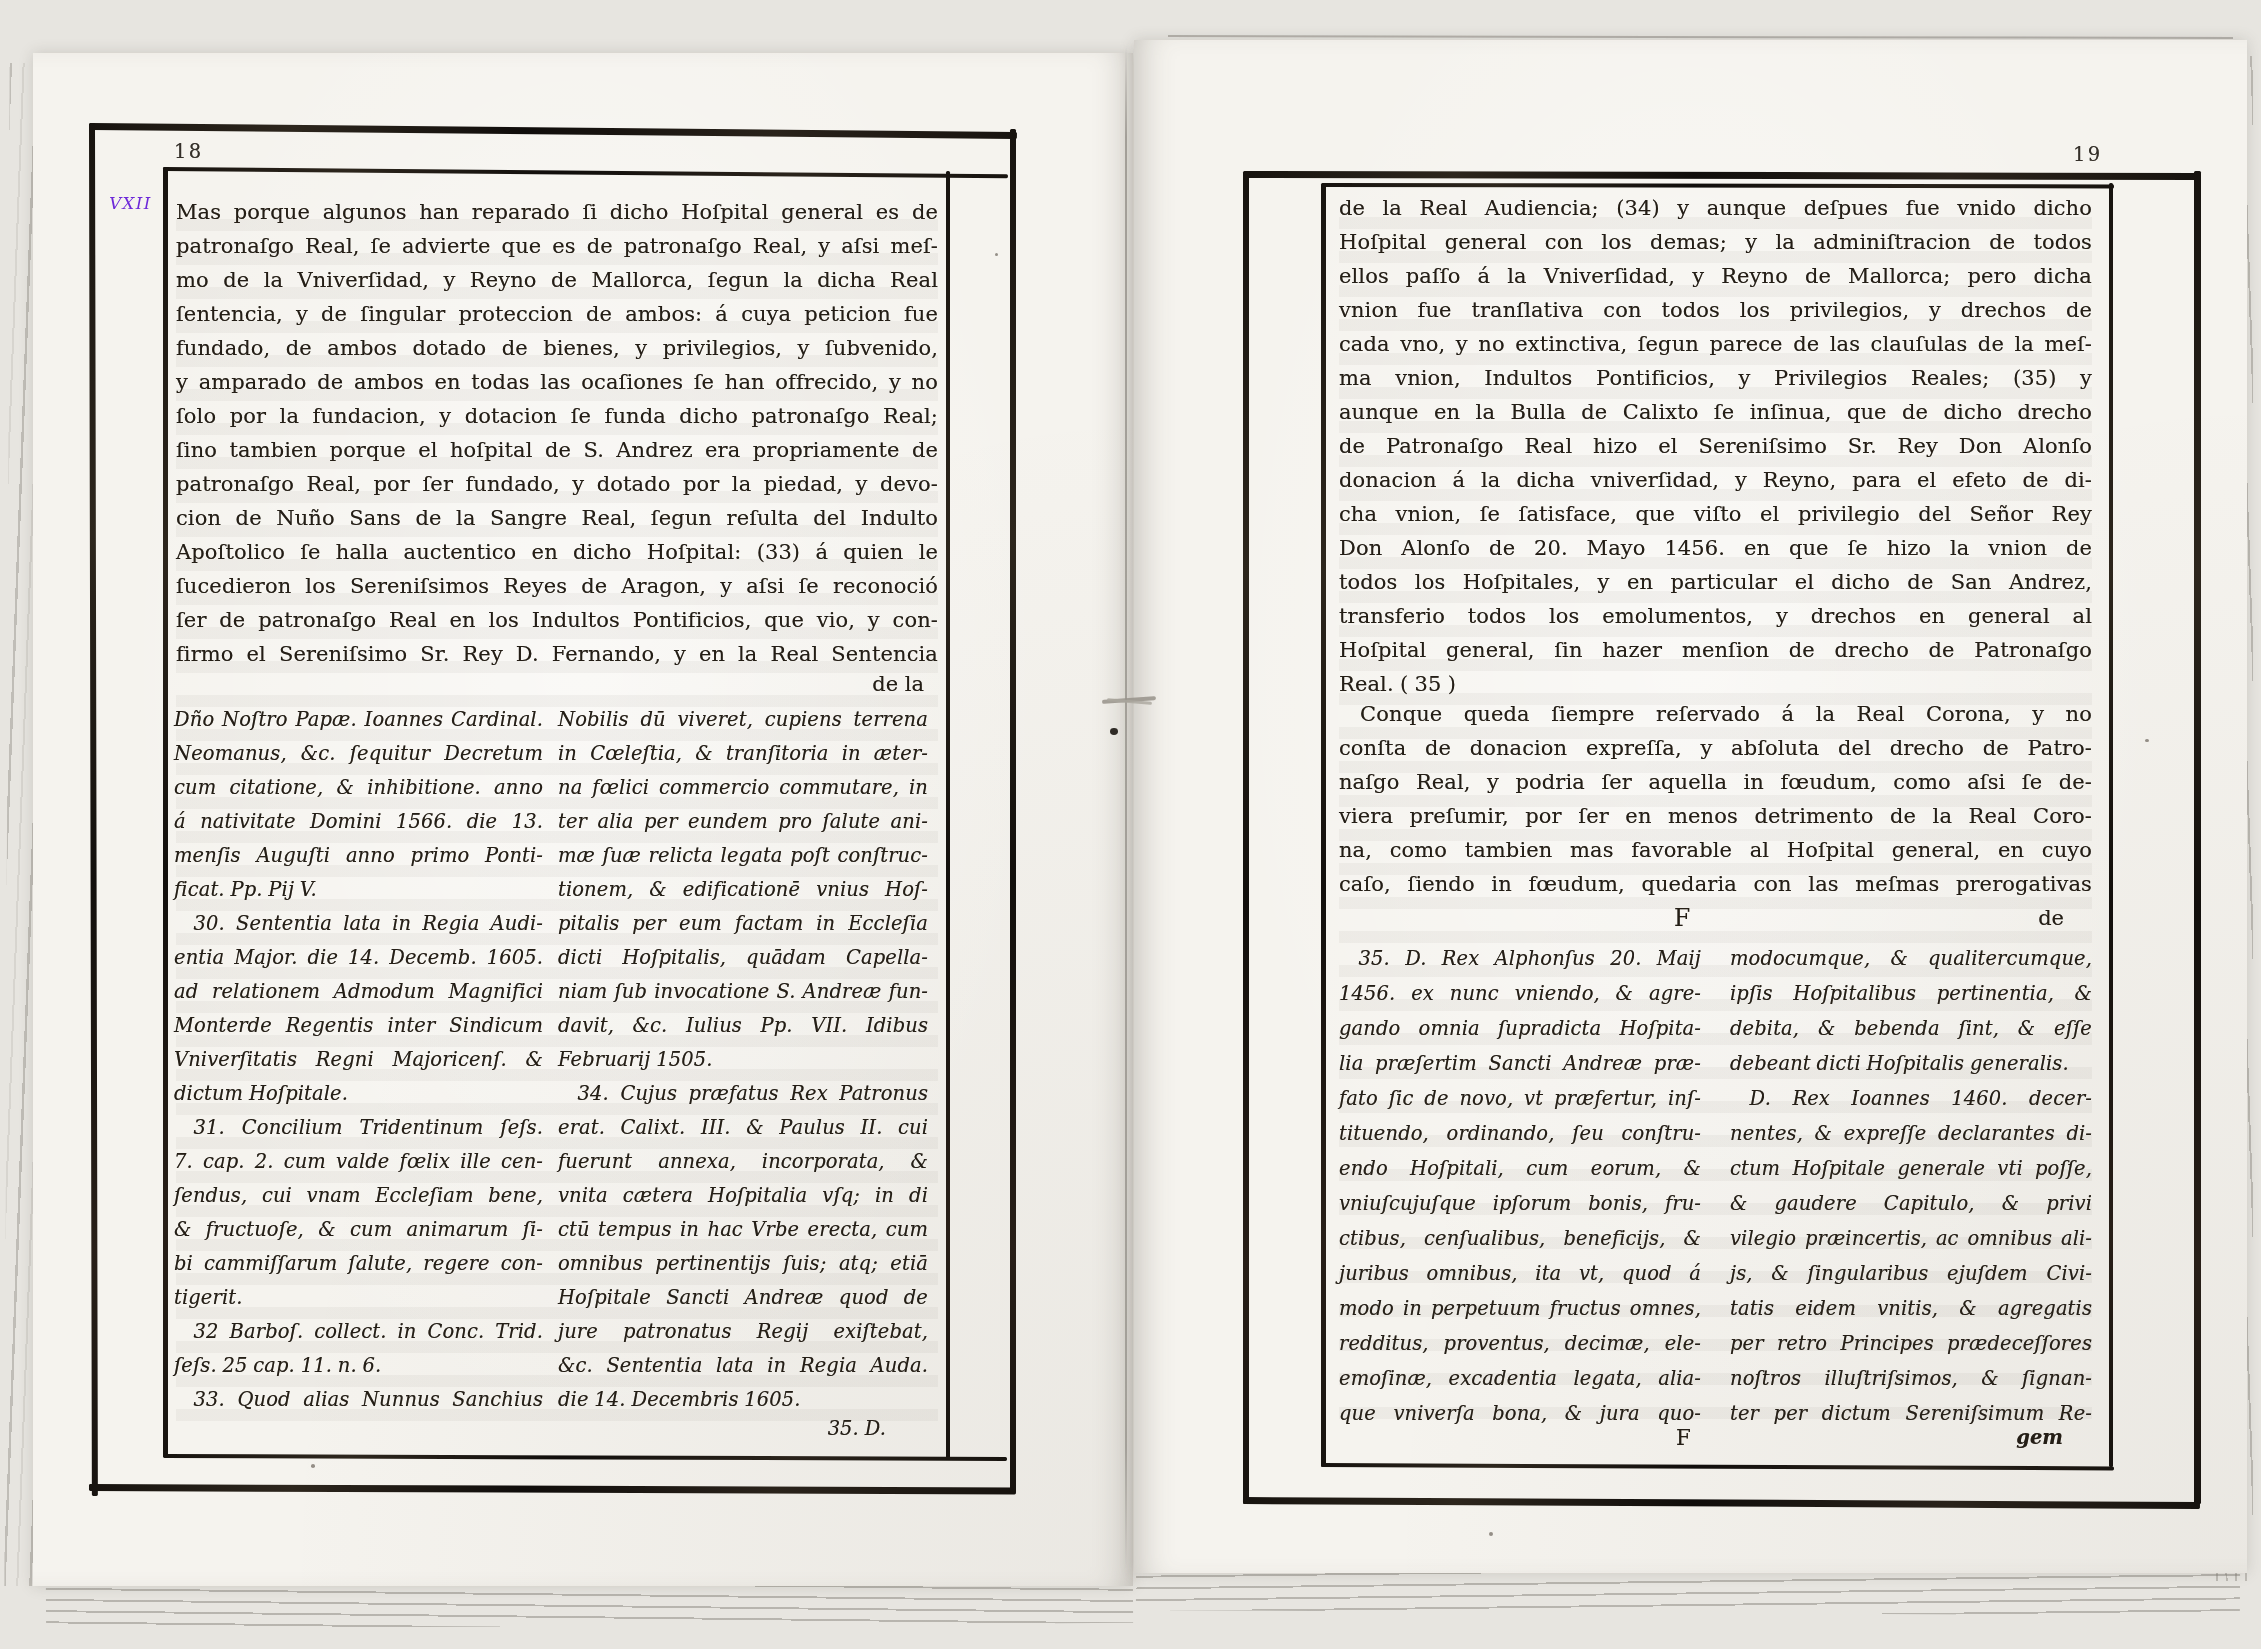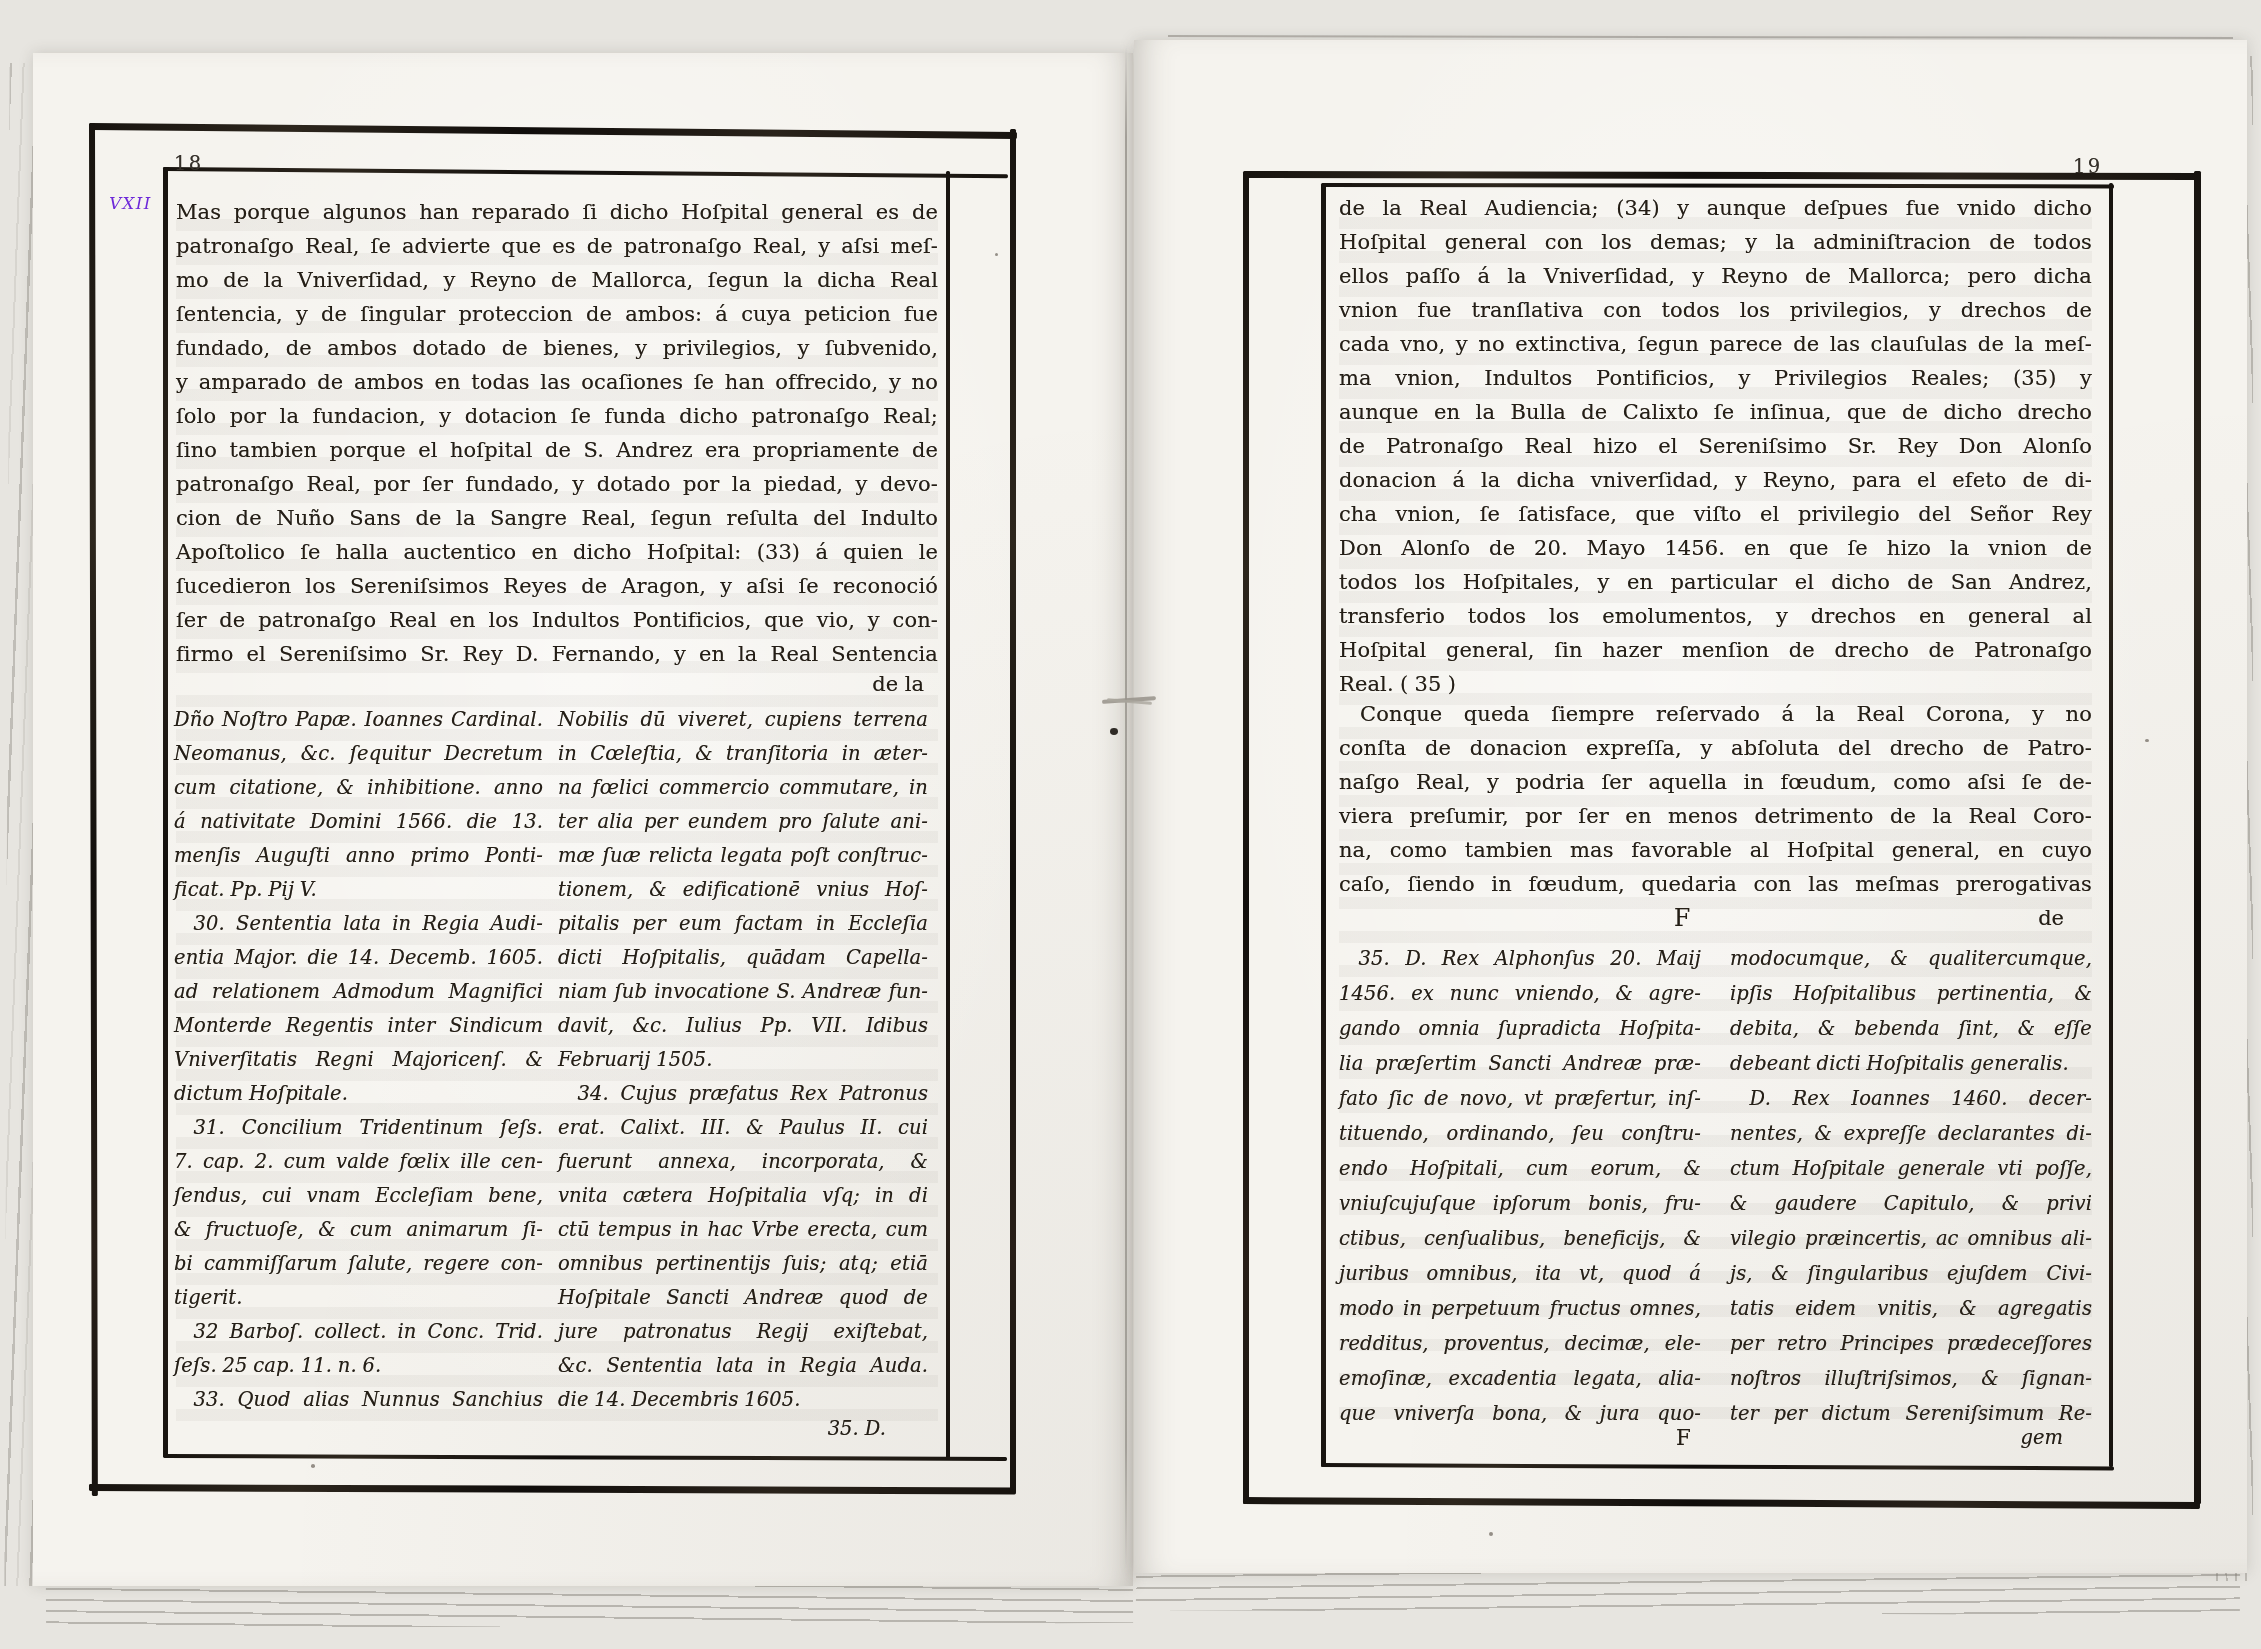--- a/index.html
+++ b/index.html
@@ -12,21 +12,21 @@
          box-shadow:0 0 13.6px rgba(70,64,55,.18);}
   .rh{position:absolute;background:linear-gradient(90deg,#17130f,#2d261d 22%,#100d0b 47%,#2a231b 74%,#17130f);
       border-radius:1.5px;transform-origin:left top;}
   .rv{position:absolute;background:linear-gradient(180deg,#17130f,#2d261d 30%,#120f0c 55%,#281f18 82%,#17130f);
       border-radius:1.5px;transform-origin:left top;}
   .txt{position:absolute;text-shadow:0 0 0.6px rgba(30,23,15,.5);letter-spacing:0.1px;}
   .par{font-size:21px;}
   .nte{font-size:19.5px;font-style:italic;}
   .tl{display:block;line-height:var(--lh);height:var(--lh);text-align:justify;text-align-last:justify;word-spacing:-0.5px;}
   .nj{text-align-last:left;}
-  .pgnum{position:absolute;font-size:19.5px;color:#35302a;letter-spacing:2.4px;text-shadow:0 0 0.5px rgba(40,34,26,.5);margin-top:12px;}
+  .pgnum{position:absolute;font-size:19.5px;color:#35302a;letter-spacing:2.4px;text-shadow:0 0 0.5px rgba(40,34,26,.5);}
   .marg{position:absolute;font-size:16.5px;font-style:italic;color:#6d28d9;letter-spacing:1.5px;}
   .cwline{position:absolute;font-size:21px;text-shadow:0 0 0.6px rgba(30,23,15,.5);}
   .ghost{position:absolute;pointer-events:none;
          background:repeating-linear-gradient(180deg, rgba(0,0,0,0) 0 22.4px, rgba(74,64,52,.05) 22.4px 34px);}
   .speck{position:absolute;border-radius:50%;background:#453d33;opacity:.55;}
 </style>
 </head>
 <body>
 
 <div id="scene">
@@ -200,21 +200,21 @@
       <div class="tl">vilegio præincertis, ac omnibus ali-</div>
       <div class="tl">js, &amp; ſingularibus ejuſdem Civi-</div>
       <div class="tl">tatis eidem vnitis, &amp; agregatis</div>
       <div class="tl">per retro Principes prædeceſſores</div>
       <div class="tl">noſtros illuſtriſsimos, &amp; ſignan-</div>
       <div class="tl">ter per dictum Sereniſsimum Re-</div>
     </div>
 
   <div style="position:absolute;left:1339px;top:1425px;width:753px;height:32px;">
     <span class="cwline" style="left:337px;top:0;font-size:21.4px;">F</span>
-    <span class="cwline" style="right:29px;top:1px;font-style:italic;font-size:19.5px;">gem</span>
+    <span class="cwline" style="right:29px;top:1px;font-style:italic;font-size:19.5px;font-weight:bold;">gem</span>
   </div>
 
   <div class="ghost" style="left:1339px;top:195px;width:753px;height:1226px;"></div>
 
   <div class="speck" style="left:311px;top:1464px;width:4.4px;height:3.9px;"></div>
   <div class="speck" style="left:995px;top:253px;width:3.4px;height:3.4px;"></div>
   <div class="speck" style="left:2145px;top:739px;width:3.9px;height:3.4px;"></div>
   <div class="speck" style="left:1489px;top:1532px;width:3.9px;height:3.9px;"></div>
 
 </div>

